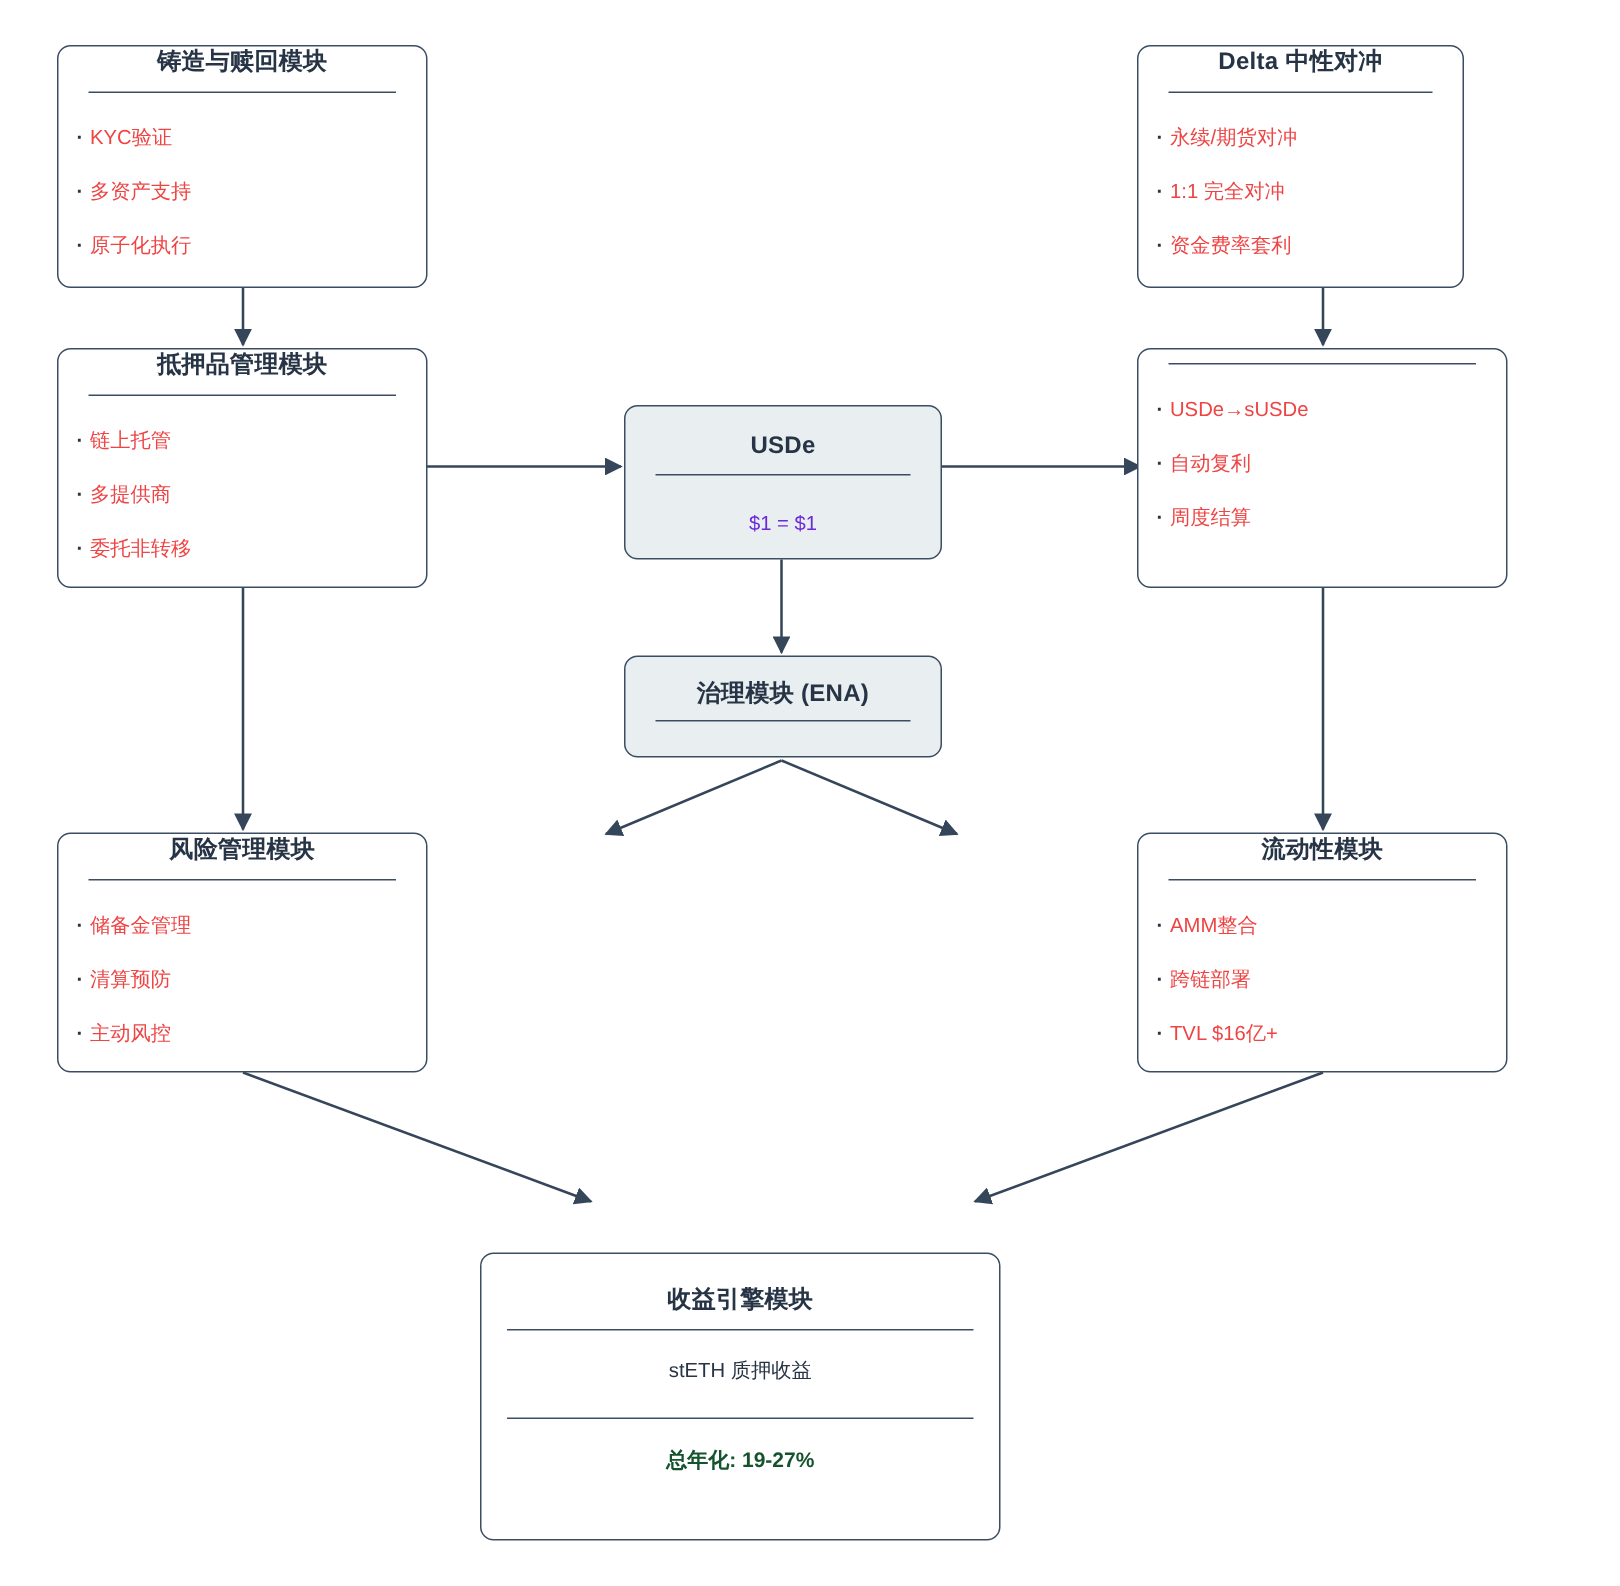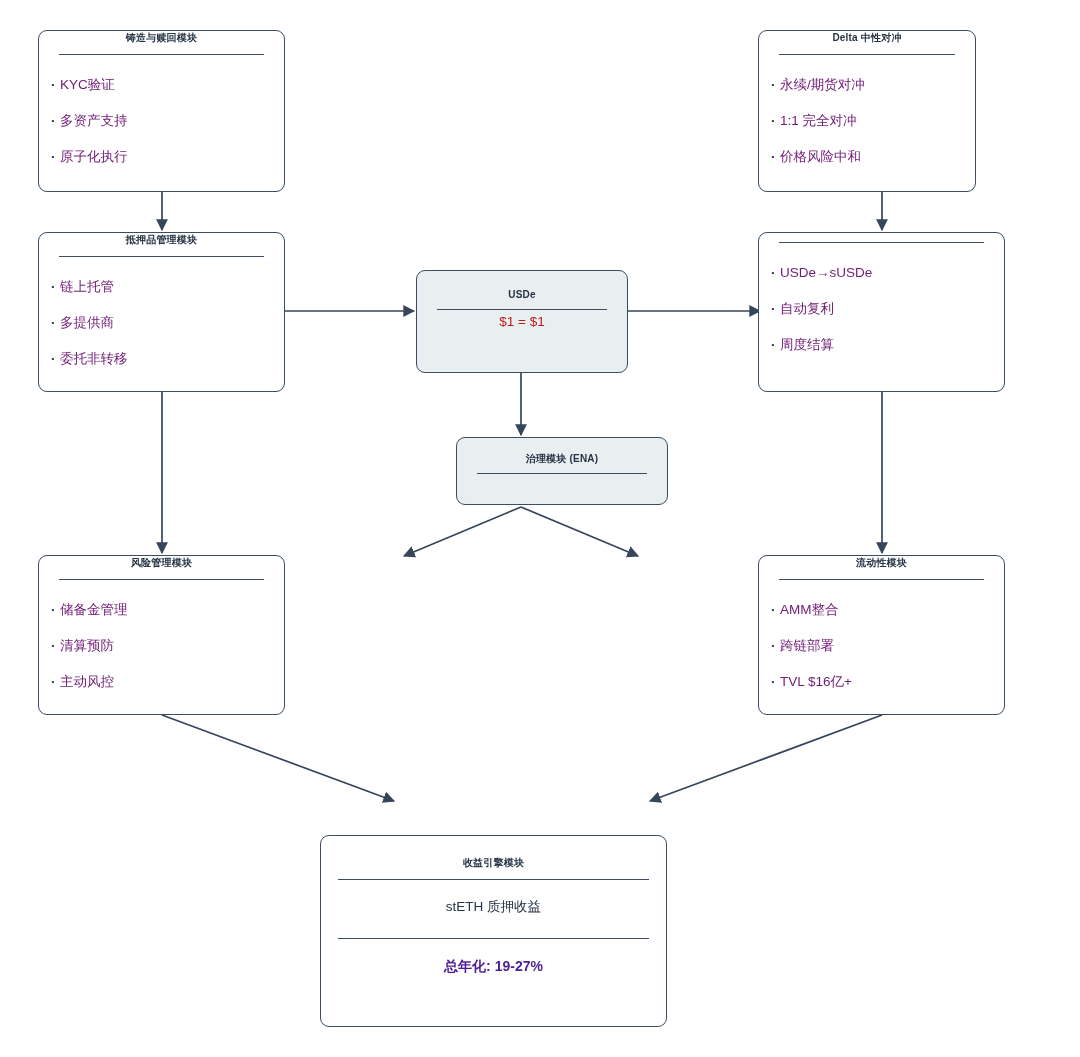--- a/index.html
+++ b/index.html
@@ -34,85 +34,85 @@
     border-radius: 9px;
     background: #ffffff;
     z-index: 2;
   }
   .node.tinted {
     background: #e9eef0;
   }
   .node-title {
     text-align: center;
     font-weight: bold;
-    font-size: 10px;
+    font-size: 16px;
     color: #263445;
     letter-spacing: 0.2px;
   }
   .divider {
     height: 0;
     border-top: 1.8px solid #3b4d63;
     margin: 9px 20px 0 20px;
   }
   .divider.tight {
     margin-top: 7px;
   }
   .bullets {
     margin: 22px 0 0 0;
     padding: 0 0 0 12px;
     list-style: none;
   }
   .bullets li {
     font-size: 13.5px;
-    color: #701a75;
+    color: #ef4444;
     line-height: 1.2;
     margin-bottom: 20px;
     white-space: nowrap;
   }
   .bullets li::before {
     content: "\00B7";
     display: inline-block;
     width: 9px;
     font-weight: bold;
     color: #263445;
   }
   .center-line {
     text-align: center;
     font-size: 13.5px;
     color: #263445;
   }
   .node-sub {
     text-align: center;
     font-size: 13.5px;
-    color: #b91c1c;
-    margin-top: 4px;
+    color: #6d28d9;
+    margin-top: 24px;
   }
   .yield-body {
     margin-top: 18px;
   }
   .yield-body .center-line {
     margin-bottom: 22px;
   }
   .yield-total {
     text-align: center;
     font-size: 14px;
     font-weight: bold;
-    color: #4c1d95;
+    color: #14532d;
     margin-top: 19px;
   }
 
   
   #node-mint      { left: 38px;  top: 30px;  width: 247px; height: 162px; }
   #node-collateral{ left: 38px;  top: 232px; width: 247px; height: 160px; }
   #node-risk      { left: 38px;  top: 555px; width: 247px; height: 160px; }
   #node-delta     { left: 758px; top: 30px;  width: 218px; height: 162px; }
   #node-staking   { left: 758px; top: 232px; width: 247px; height: 160px; }
   #node-liquidity { left: 758px; top: 555px; width: 247px; height: 160px; }
   #node-usde      { left: 416px; top: 270px; width: 212px; height: 103px; padding-top: 18px; }
-  #node-gov       { left: 416px; top: 437px; width: 212px; height: 68px;  padding-top: 14px; margin-left: 40px; }
+  #node-gov       { left: 416px; top: 437px; width: 212px; height: 68px;  padding-top: 14px; }
   #node-yield     { left: 320px; top: 835px; width: 347px; height: 192px; padding-top: 20px; }
   #node-yield .divider { margin-left: 17px; margin-right: 17px; }
 </style>
 </head>
 <body>
 
 <div id="canvas">
 
   <svg id="edges" viewBox="0 0 1080 1057" xmlns="http://www.w3.org/2000/svg">
     <defs>
@@ -197,21 +197,21 @@
       <li>主动风控</li>
     </ul>
   </div>
 
   <div class="node" id="node-delta">
     <div class="node-title">Delta 中性对冲</div>
     <div class="divider"></div>
     <ul class="bullets">
       <li>永续/期货对冲</li>
       <li>1:1 完全对冲</li>
-      <li>价格风险中和</li>
+      <li>资金费率套利</li>
     </ul>
   </div>
 
   <div class="node" id="node-staking">
     <div class="divider"></div>
     <ul class="bullets">
       <li>USDe→sUSDe</li>
       <li>自动复利</li>
       <li>周度结算</li>
     </ul>

